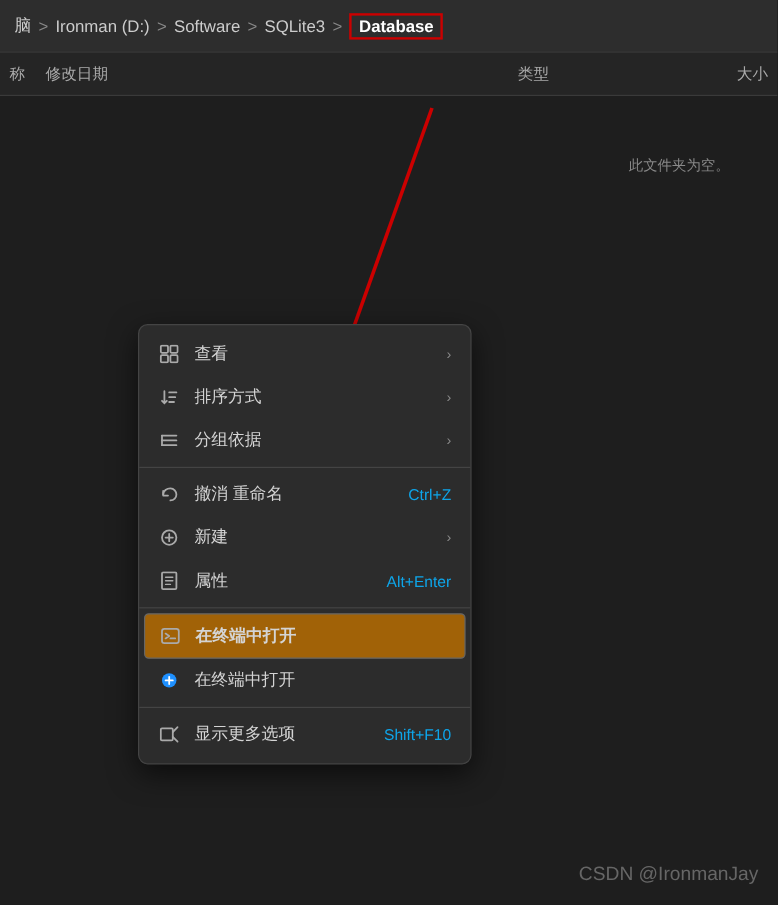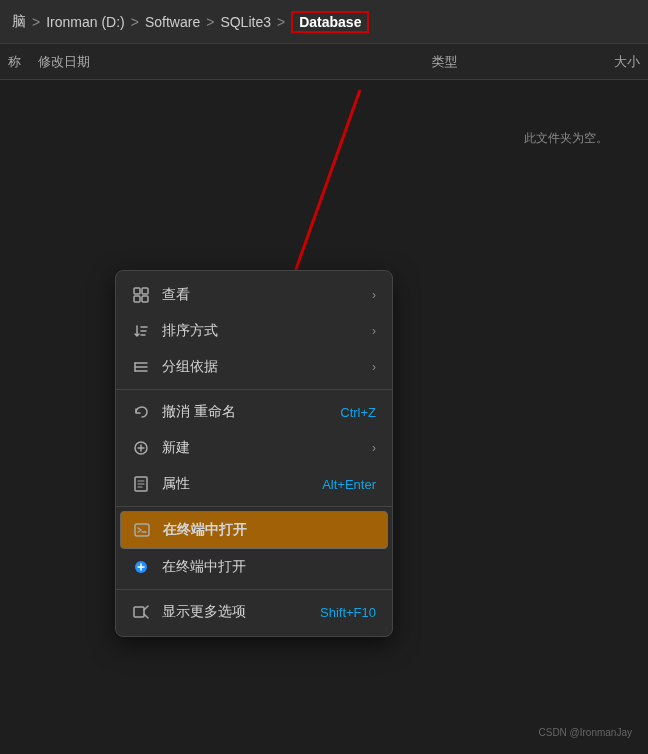--- a/index.html
+++ b/index.html
@@ -133,21 +133,21 @@
       background-color: #444444;
       margin: 4px 0;
     }
 
     
     .watermark {
       position: absolute;
       bottom: 16px;
       right: 16px;
       color: #666666;
-      font-size: 10px;
+      font-size: 16px;
     }
 
     
     .breadcrumb-highlight {
       border: 2px solid #cc0000;
       padding: 1px 6px;
       color: #ffffff;
       font-weight: 600;
     }
   </style>

